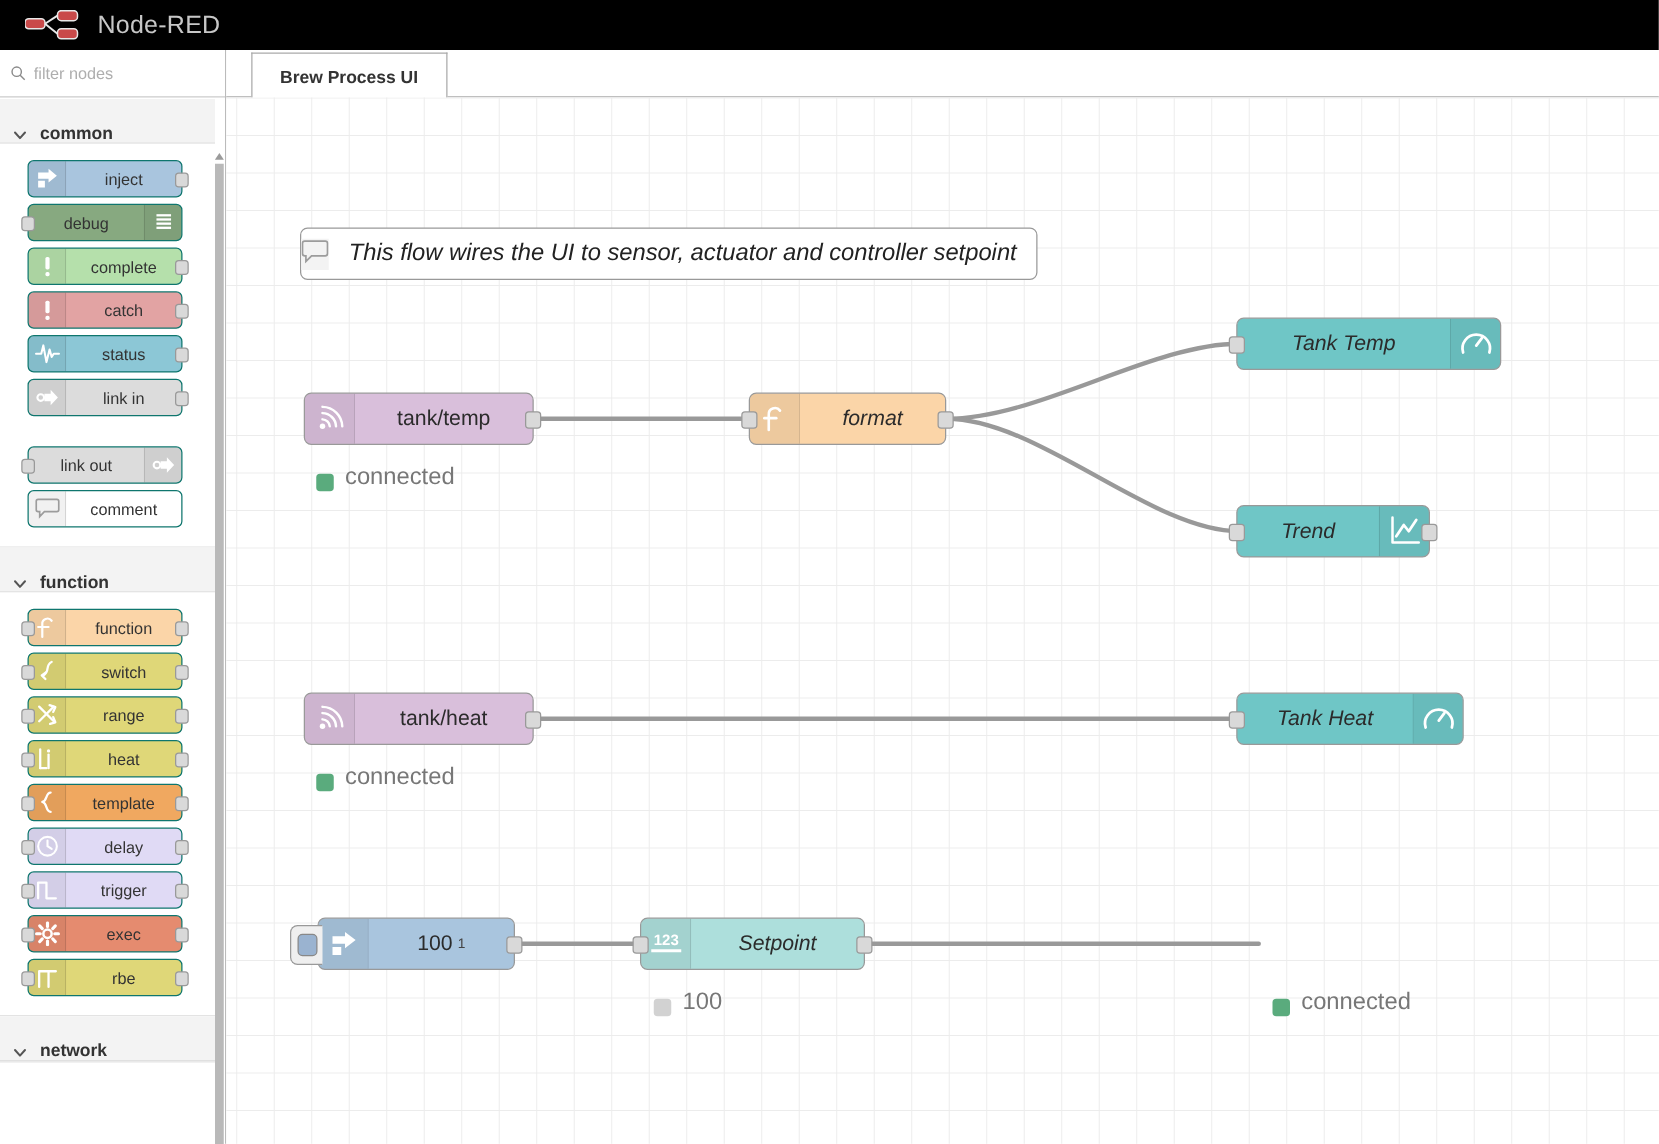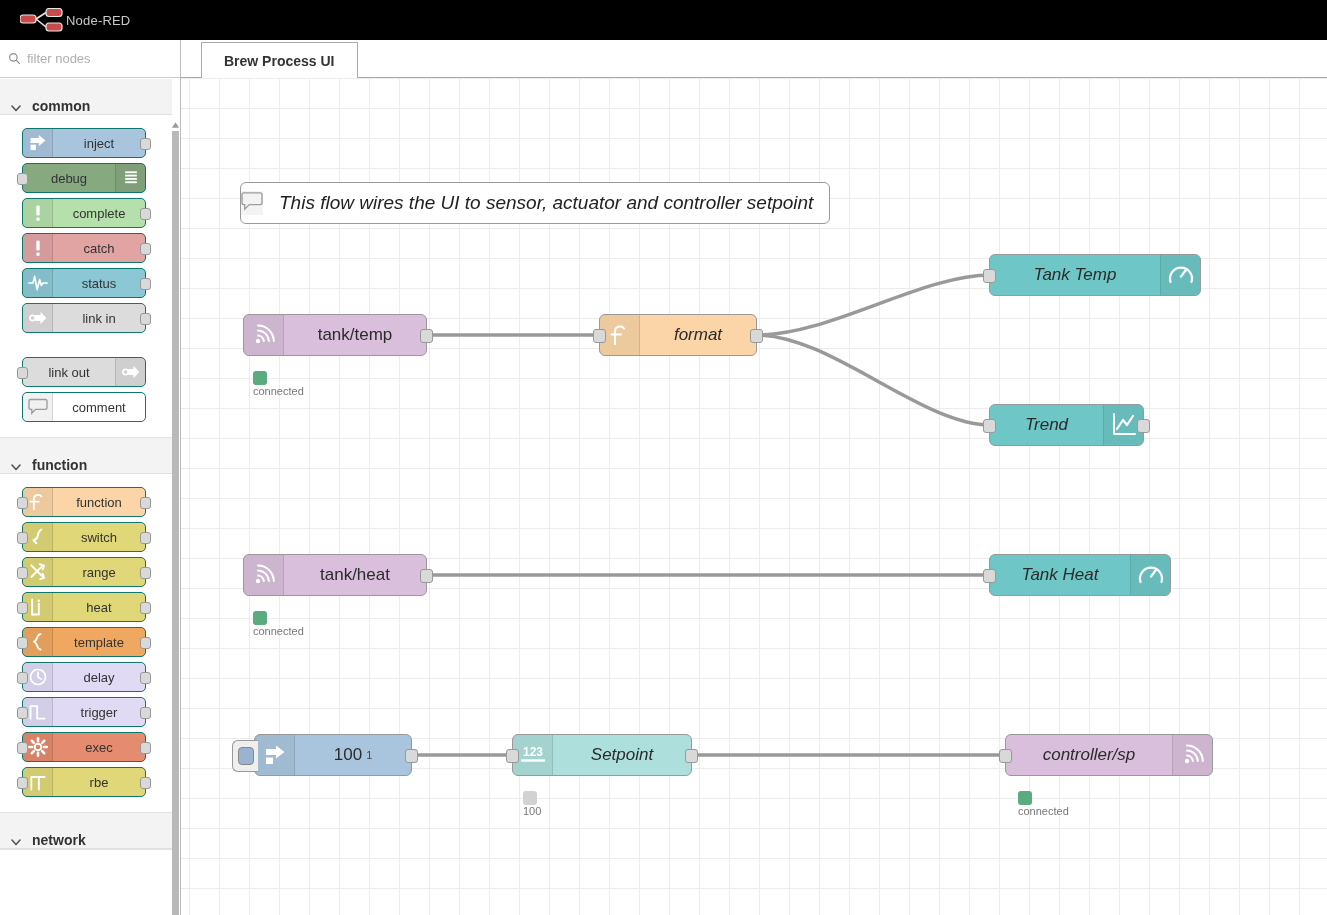--- a/index.html
+++ b/index.html
@@ -12,21 +12,21 @@
 
   
   #header {
     position: absolute; top: 0; left: 0;
     width: 1327px; height: 40px;
     background: #000;
     display: flex; align-items: center;
   }
   #logo-mark { margin-left: 20px; width: 46px; height: 24px; display: block; }
   #brand {
-    color: #c7c7c7; font-size: 13px; margin-left: 0;
+    color: #c7c7c7; font-size: 20px; margin-left: 12px;
     letter-spacing: .2px;
   }
 
   
   #palette {
     position: absolute; top: 40px; left: 0;
     width: 181px; height: 875px;
     background: #fff;
     border-right: 1px solid #bbb;
   }
@@ -153,24 +153,23 @@
     position: absolute; top: 14px;
     width: 13px; height: 14px;
     background: #d9d9d9; border: 1px solid #999;
     border-radius: 3px;
   }
   .fport.out { right: -7px; }
   .fport.in  { left: -7px; }
 
   .status {
     position: absolute;
-    display: flex; align-items: flex-start;
-    font-size: 11px; color: #777;
+    display: flex; align-items: flex-end;
+    font-size: 19px; color: #777;
     white-space: nowrap;
-    flex-direction: column;
   }
   .status .dot {
     width: 14px; height: 14px; border-radius: 3px;
     margin-right: 9px; display: inline-block;
   }
   .status .dot.green { background: #5aab7d; }
   .status .dot.grey  { background: #d2d2d2; }
 
   
   #comment-node {
@@ -608,30 +607,18 @@
     </div>
     <div class="nlabel italic">Setpoint</div>
     <div class="fport in"></div>
     <div class="fport out"></div>
   </div>
   <div class="status" style="left:342px; top:713px;">
     <span class="dot grey"></span>
     <span>100</span>
   </div>
 
-  <div class="fnode" style="left:824px; top:656px; width:208px; background:#d9bfdb;">
-    <div class="nlabel italic">controller/sp</div>
-    <div class="nicon right">
-      <svg width="24" height="24" viewBox="0 0 24 24">
-        <circle cx="6" cy="18" r="2.2" fill="#fff"></circle>
-        <path d="M6 12.5 A6 6 0 0 1 11.8 18" fill="none" stroke="#fff" stroke-width="2" stroke-linecap="round"></path>
-        <path d="M6 7.5 A11 11 0 0 1 16.8 18" fill="none" stroke="#fff" stroke-width="2" stroke-linecap="round"></path>
-        <path d="M6 2.5 A16 16 0 0 1 21.8 18" fill="none" stroke="#fff" stroke-width="2" stroke-linecap="round"></path>
-      </svg>
-    </div>
-    <div class="fport in"></div>
-  </div>
   <div class="status" style="left:837px; top:713px;">
     <span class="dot green"></span>
     <span>connected</span>
   </div>
 
 </div>
 
 </body></html>

